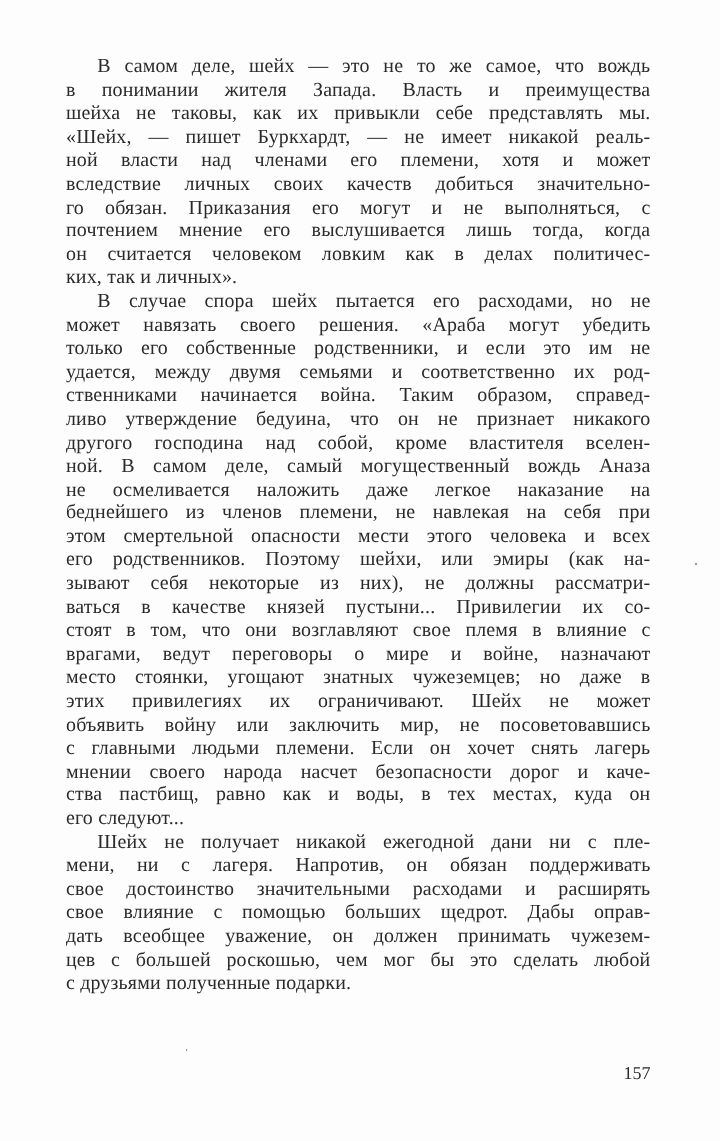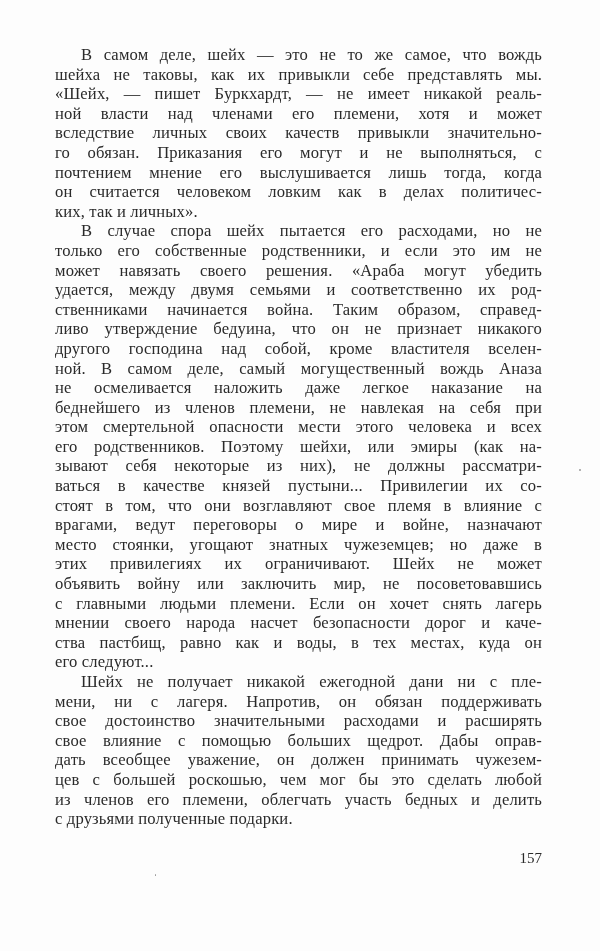--- a/index.html
+++ b/index.html
@@ -40,21 +40,21 @@
     }
     .line.last {
       text-align-last: left;
     }
     .line.indent {
       padding-left: 26px;
     }
     .page-number {
       position: absolute;
       left: 516px;
-      top: 850px;
+      top: 887px;
       width: 26px;
       text-align: right;
       font-family: "Liberation Serif", "DejaVu Serif", serif;
       font-size: 15px;
       color: #2a2a2a;
     }
     .speck {
       position: absolute;
       width: 2px;
       height: 2px;
@@ -62,33 +62,34 @@
       border-radius: 1px;
     }
   </style>
 </head>
 <body>
 
 <div class="page">
   <div class="text-block" id="text-block">
       <div>
         <span class="line indent">В самом деле, шейх — это не то же самое, что вождь</span>
+        <span class="line">в понимании жителя Запада. Власть и преимущества</span>
         <span class="line">шейха не таковы, как их привыкли себе представлять мы.</span>
         <span class="line">«Шейх, — пишет Буркхардт, — не имеет никакой реаль-</span>
         <span class="line">ной власти над членами его племени, хотя и может</span>
-        <span class="line">вследствие личных своих качеств привыкли значительно-</span>
+        <span class="line">вследствие личных своих качеств добиться значительно-</span>
         <span class="line">го обязан. Приказания его могут и не выполняться, с</span>
         <span class="line">почтением мнение его выслушивается лишь тогда, когда</span>
         <span class="line">он считается человеком ловким как в делах политичес-</span>
         <span class="line last">ких, так и личных».</span>
       </div>
       <div>
         <span class="line indent">В случае спора шейх пытается его расходами, но не</span>
+        <span class="line">может навязать своего решения. «Араба могут убедить</span>
         <span class="line">только его собственные родственники, и если это им не</span>
-        <span class="line">может навязать своего решения. «Араба могут убедить</span>
         <span class="line">удается, между двумя семьями и соответственно их род-</span>
         <span class="line">ственниками начинается война. Таким образом, справед-</span>
         <span class="line">ливо утверждение бедуина, что он не признает никакого</span>
         <span class="line">другого господина над собой, кроме властителя вселен-</span>
         <span class="line">ной. В самом деле, самый могущественный вождь Аназа</span>
         <span class="line">не осмеливается наложить даже легкое наказание на</span>
         <span class="line">беднейшего из членов племени, не навлекая на себя при</span>
         <span class="line">этом смертельной опасности мести этого человека и всех</span>
         <span class="line">его родственников. Поэтому шейхи, или эмиры (как на-</span>
         <span class="line">зывают себя некоторые из них), не должны рассматри-</span>
@@ -103,20 +104,19 @@
         <span class="line">ства пастбищ, равно как и воды, в тех местах, куда он</span>
         <span class="line last">его следуют...</span>
       </div>
       <div>
         <span class="line indent">Шейх не получает никакой ежегодной дани ни с пле-</span>
         <span class="line">мени, ни с лагеря. Напротив, он обязан поддерживать</span>
         <span class="line">свое достоинство значительными расходами и расширять</span>
         <span class="line">свое влияние с помощью больших щедрот. Дабы оправ-</span>
         <span class="line">дать всеобщее уважение, он должен принимать чужезем-</span>
         <span class="line">цев с большей роскошью, чем мог бы это сделать любой</span>
-        <span class="line">из членов его племени, облегчать участь бедных и делить</span>
         <span class="line last">с друзьями полученные подарки.</span>
       </div>
     </div>
   <div class="page-number">157</div>
   <div class="speck" style="left:579px; top:469px;"></div>
   <div class="speck" style="left:155px; top:874px; width:1px; height:2px;"></div>
 </div>
 
 </body></html>

